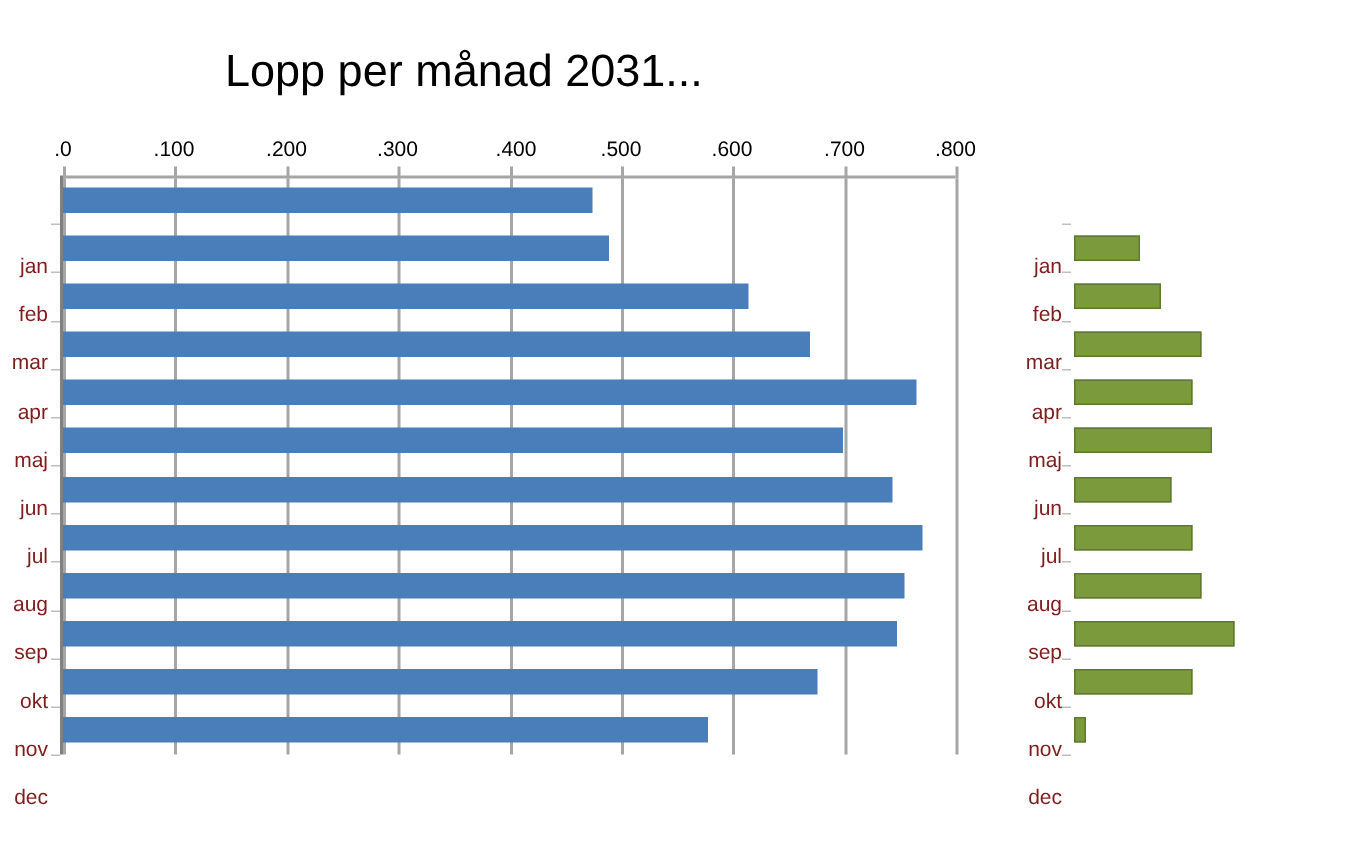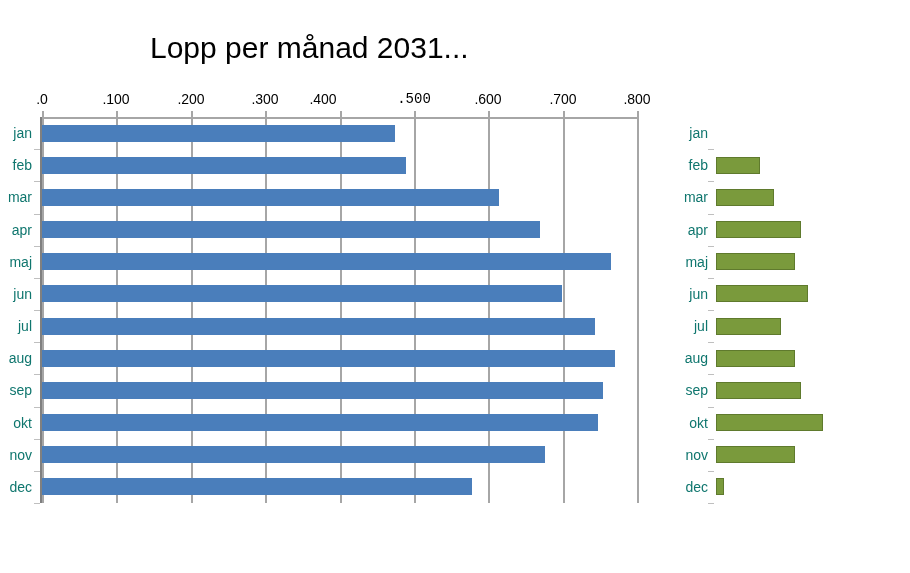--- a/index.html
+++ b/index.html
@@ -101,22 +101,23 @@
   }
   .cat-tick.left  { left: 34px; }
   .cat-tick.right { left: 708px; }
 
   
   .cat-label {
     position: absolute;
     font-size: 14px;
     line-height: 18px;
     text-align: right;
-    color: #0f766e;
+    color: #7f1d1d;
     white-space: nowrap;
+    margin-top: 44px;
   }
   .cat-label.left  { left: 0px;   width: 32px; }
   .cat-label.right { left: 655px; width: 53px; }
 
   
   .bar {
     position: absolute;
     height: 17px;
   }
   .bar.blue  { background: #4a7ebb; }
@@ -128,22 +129,22 @@
 <div class="page">
 
   <div class="chart" id="chart-left">
     <div class="chart-title">Lopp per månad 2031...</div>
 
     <div class="axis-labels" id="axis-labels-left" style="left: 0px; width: 910px;">
         <div class="tick-label" style="left: 42px;">.0</div>
         <div class="tick-label" style="left: 116px;">.100</div>
         <div class="tick-label" style="left: 191px;">.200</div>
         <div class="tick-label" style="left: 265px;">.300</div>
-        <div class="tick-label" style="left: 323px;">.400</div>
-        <div class="tick-label" style="left: 414px; font-family: Liberation Mono, monospace;">.500</div>
+        <div class="tick-label" style="left: 344px;">.400</div>
+        <div class="tick-label" style="left: 414px;">.500</div>
         <div class="tick-label" style="left: 488px;">.600</div>
         <div class="tick-label" style="left: 563px;">.700</div>
         <div class="tick-label" style="left: 637px;">.800</div>
       </div>
 
     <div class="plot" id="plot-left">
         <div class="gridline" style="left: 0px;"></div>
         <div class="axis-tick" style="left: 0px;"></div>
         <div class="gridline" style="left: 74px;"></div>
         <div class="axis-tick" style="left: 74px;"></div>

